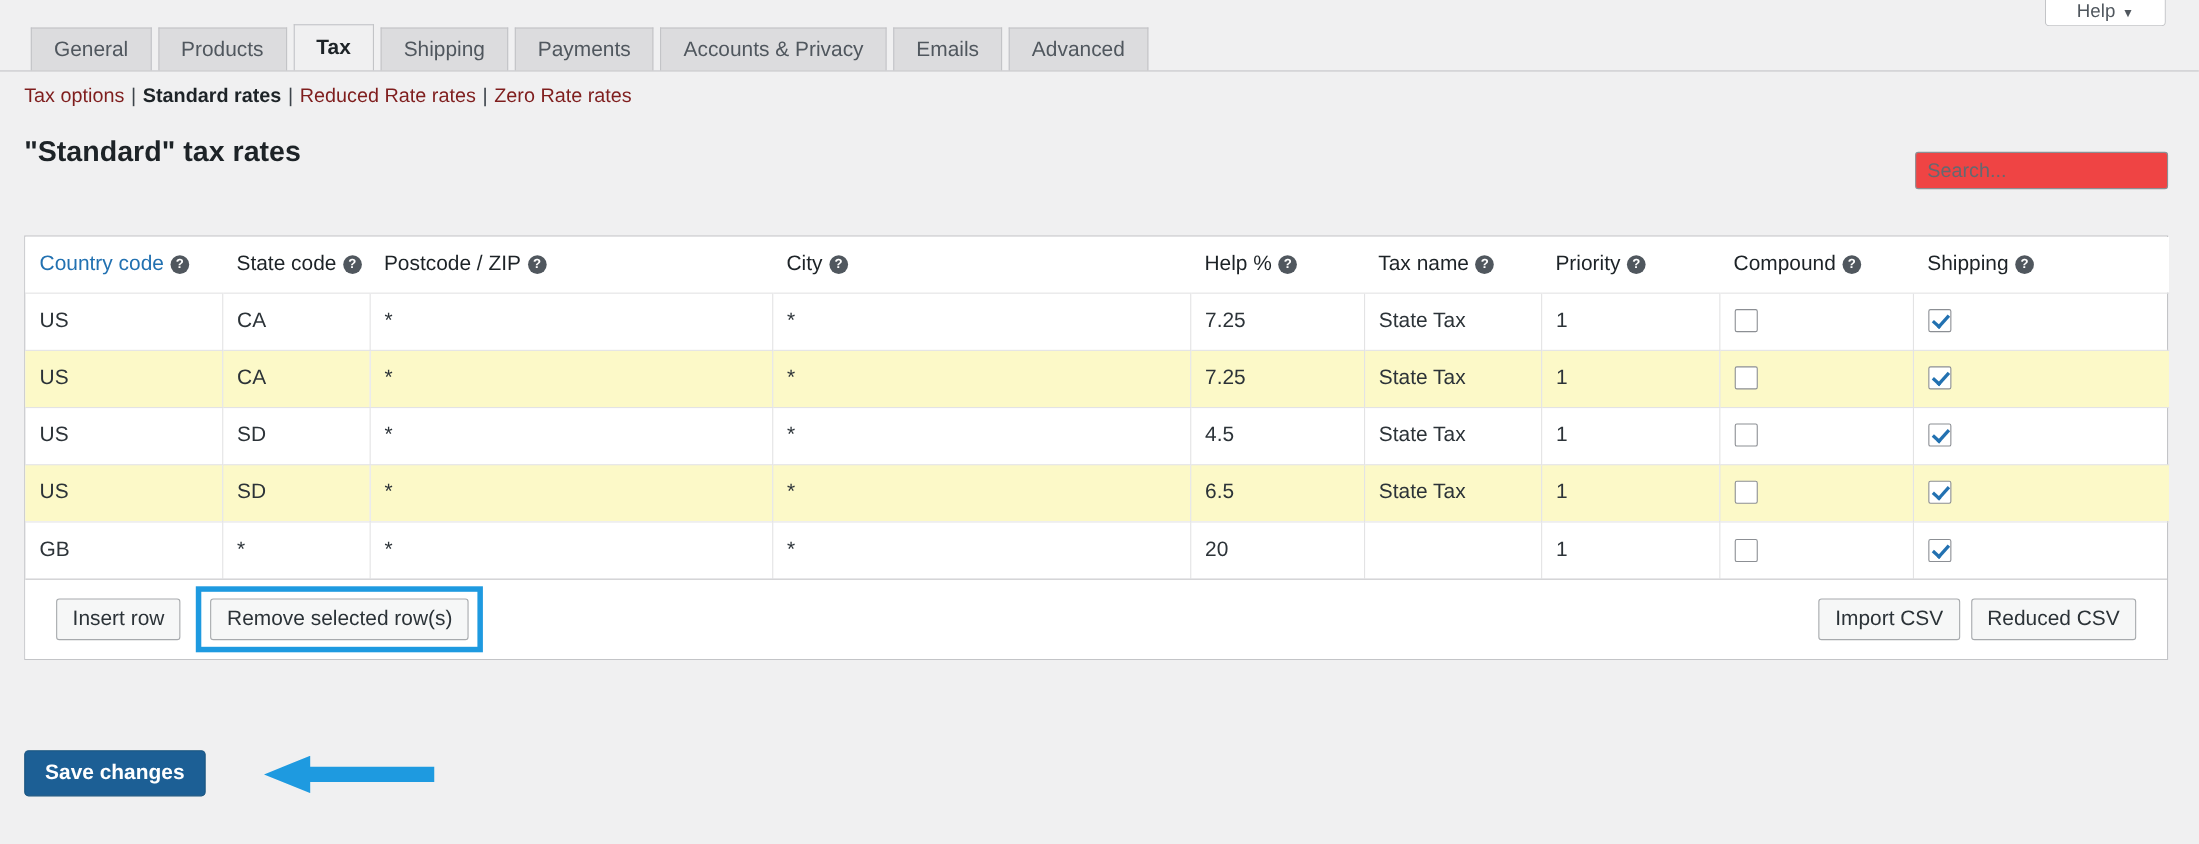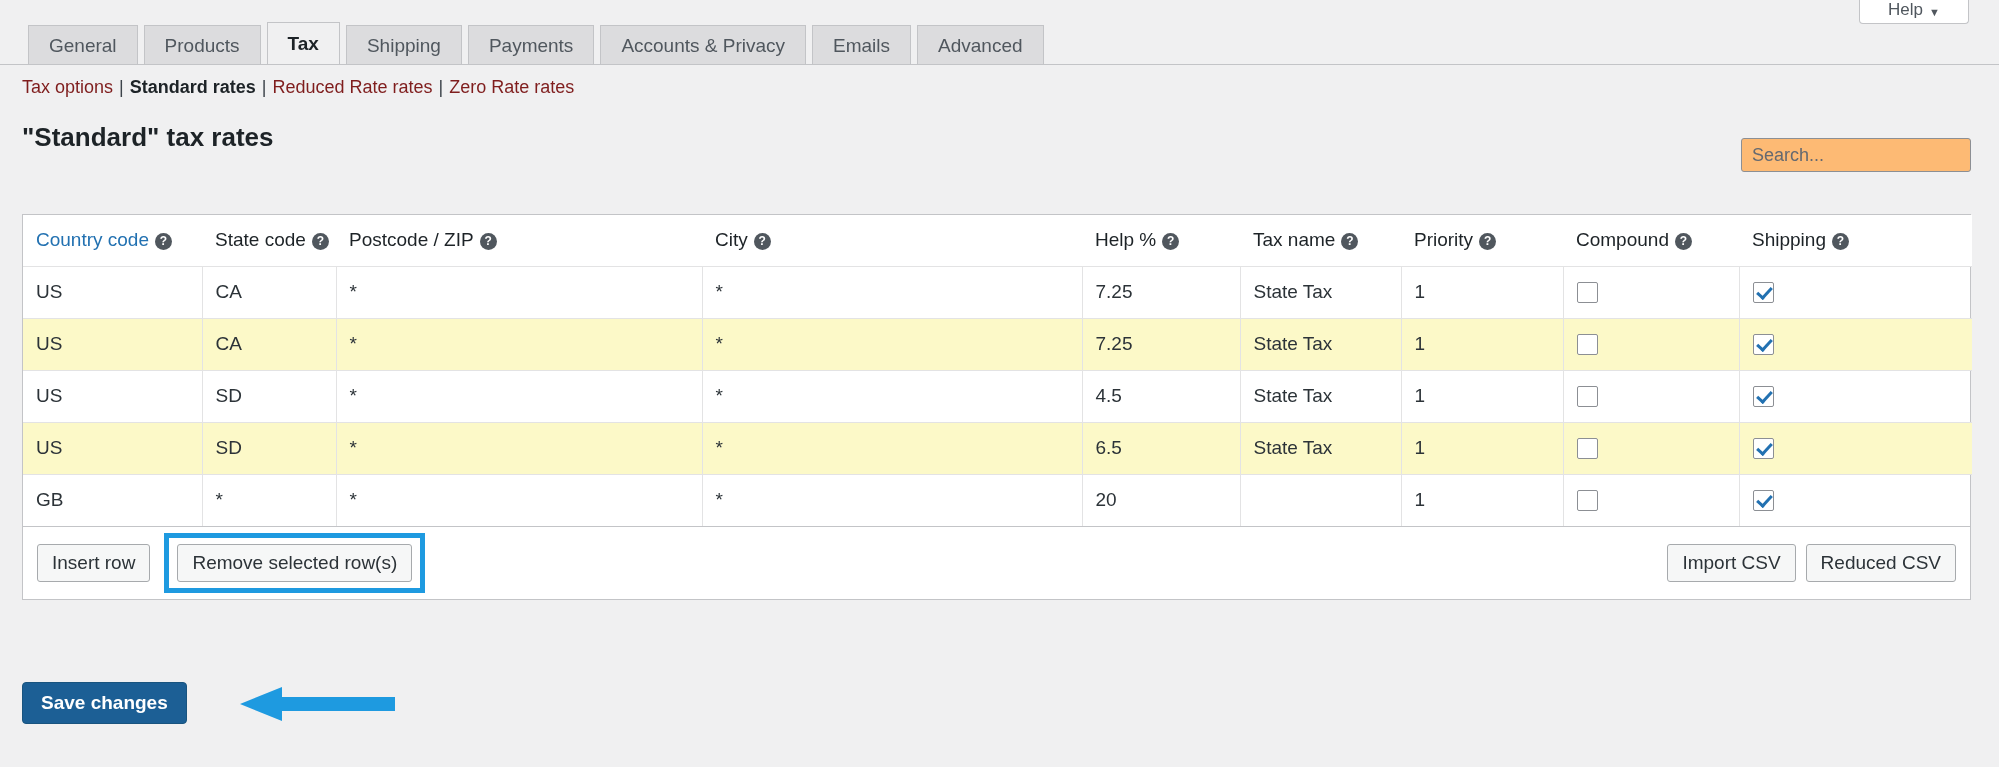--- a/index.html
+++ b/index.html
@@ -110,21 +110,21 @@
 
   
   .search-input {
     position: absolute;
     right: 28px;
     top: 138px;
     width: 230px;
     height: 34px;
     box-sizing: border-box;
     border: 1px solid #8c8f94;
-    background: #fdba74;
+    background: #ef4444;
     border-radius: 3px;
     padding: 0 10px;
     font-size: 18px;
     font-family: "Liberation Sans", sans-serif;
     color: #2c3338;
     outline: none;
   }
   .search-input::placeholder { color: #646970; opacity: 1; }
 
   
@@ -212,21 +212,21 @@
     border-width: 0 3px 3px 0;
     transform: rotate(42deg);
   }
 
   
   .table-footer {
     border-top: 1px solid #c3c4c7;
     height: 73px;
     display: flex;
     align-items: center;
-    padding: 0 14px;
+    padding: 0 28px;
     box-sizing: border-box;
     background: #fff;
     position: relative;
   }
   .footer-left { display: flex; align-items: center; gap: 0; }
   .footer-right { margin-left: auto; display: flex; align-items: flex-end; gap: 10px; }
 
   .btn {
     background: #f6f7f7;
     border: 1px solid #a7aaad;

